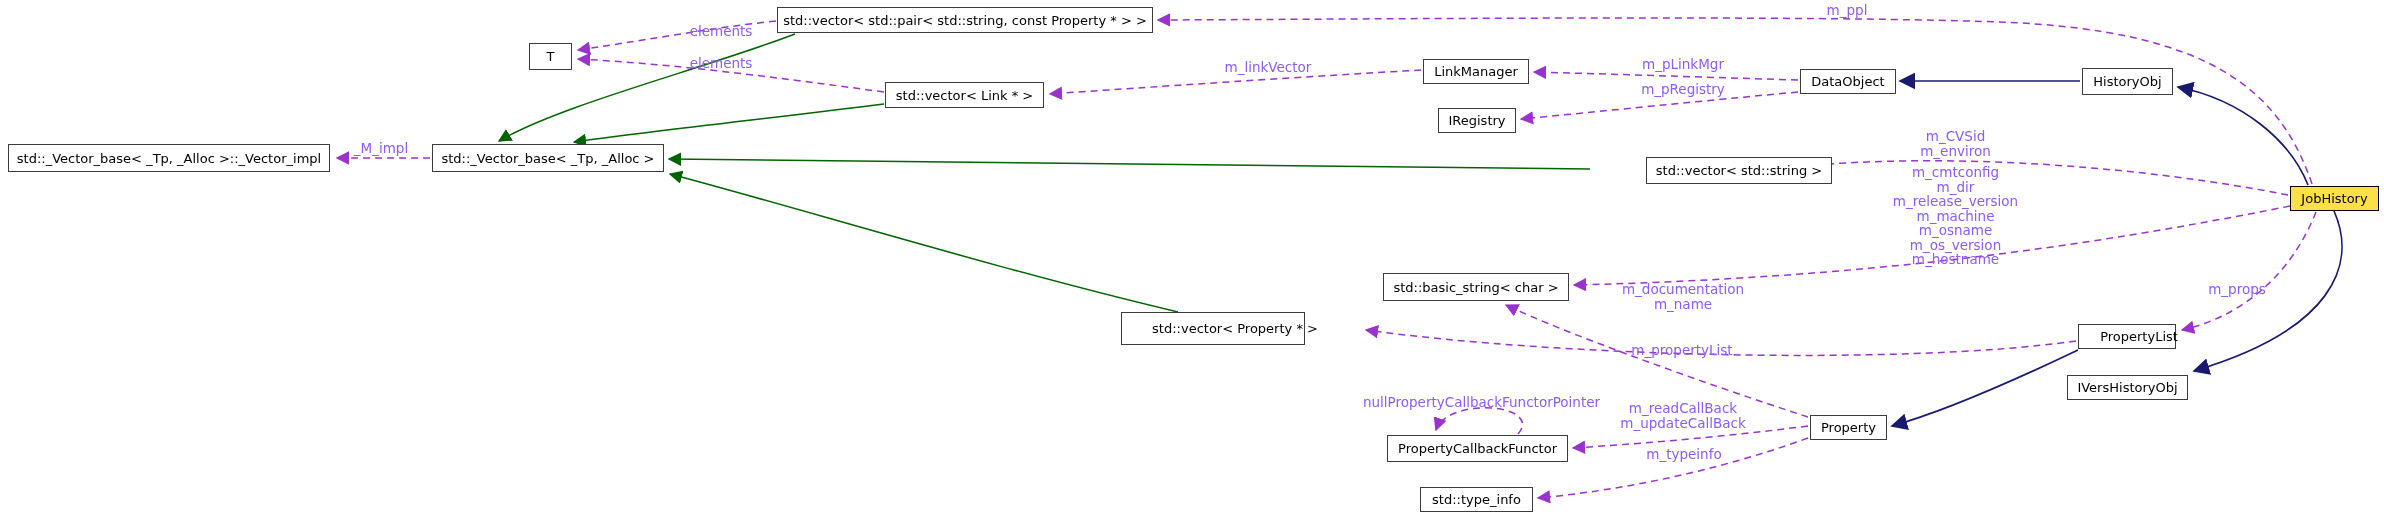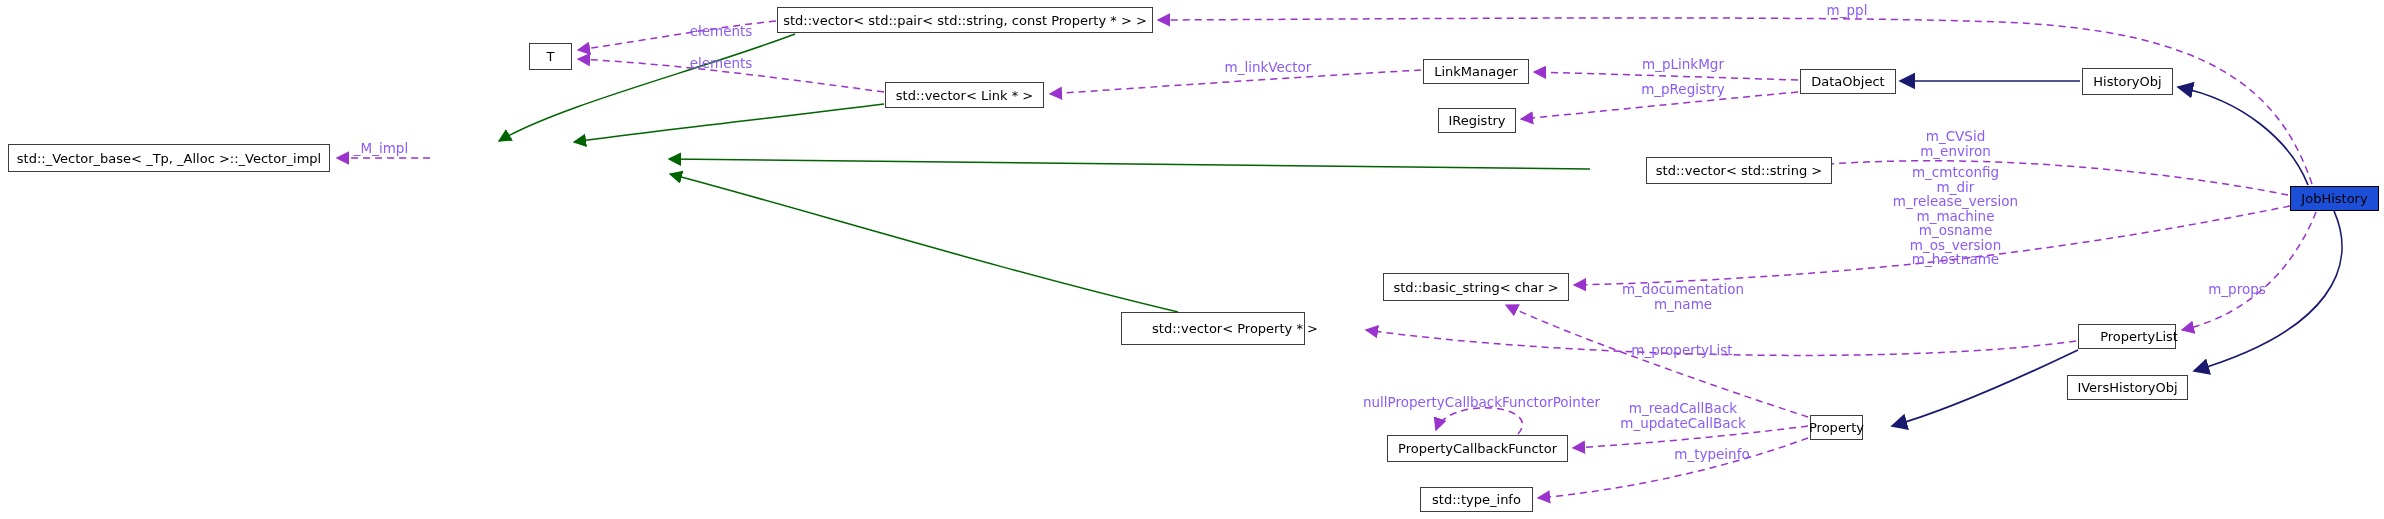--- a/index.html
+++ b/index.html
@@ -2,21 +2,21 @@
 <html><head>
 <meta charset="utf-8">
 <style>
   html,body{margin:0;padding:0;background:#ffffff;}
   .stage{position:relative;width:2384px;height:519px;background:#ffffff;overflow:hidden;
          font-family:"DejaVu Sans","Liberation Sans",sans-serif;}
   .edges{position:absolute;left:0;top:0;width:2384px;height:519px;}
   .node{position:absolute;box-sizing:border-box;background:#ffffff;border:1.5px solid #3c3c3c;
         color:#000;font-size:13px;display:flex;align-items:center;justify-content:center;
         white-space:nowrap;z-index:2;}
-  .node--focus{background:#1d4ed8;border-color:#000;}
+  .node--focus{background:#fde047;border-color:#000;}
   .elabel{position:absolute;color:#8b5cf6;font-size:13.5px;line-height:14.5px;white-space:pre-line;
           text-align:center;z-index:3;}
   .edge-purple{stroke:#9a32cd;stroke-width:1.5;fill:none;stroke-dasharray:7 5;}
   .edge-green {stroke:#006400;stroke-width:1.5;fill:none;}
   .edge-blue  {stroke:#191970;stroke-width:1.7;fill:none;}
 </style>
 </head>
 <body>
 
 <div class="stage">
@@ -62,28 +62,29 @@
   </svg>
 
   <div class="node" style="left:777px;top:7px;width:376px;height:26px;">std::vector&lt; std::pair&lt; std::string, const Property * &gt; &gt;</div>
   <div class="node" style="left:529px;top:43px;width:43px;height:27px;">T</div>
   <div class="node" style="left:885px;top:82px;width:159px;height:26px;">std::vector&lt; Link * &gt;</div>
   <div class="node" style="left:1423px;top:59px;width:106px;height:25px;">LinkManager</div>
   <div class="node" style="left:1438px;top:108px;width:78px;height:25px;">IRegistry</div>
   <div class="node" style="left:1800px;top:69px;width:96px;height:25px;">DataObject</div>
   <div class="node" style="left:2082px;top:68px;width:91px;height:27px;">HistoryObj</div>
   <div class="node" style="left:8px;top:144px;width:322px;height:28px;">std::_Vector_base&lt; _Tp, _Alloc &gt;::_Vector_impl</div>
+  <div class="node" style="left:432px;top:144px;width:232px;height:28px;">std::_Vector_base&lt; _Tp, _Alloc &gt;</div>
   <div class="node" style="left:1646px;top:157px;width:186px;height:27px;">std::vector&lt; std::string &gt;</div>
   <div class="node node--focus" style="left:2290px;top:186px;width:89px;height:25px;">JobHistory</div>
   <div class="node" style="left:1383px;top:273px;width:186px;height:28px;">std::basic_string&lt; char &gt;</div>
   <div class="node" style="left:1121px;top:312px;width:184px;height:33px;padding-left:44px;">std::vector&lt; Property * &gt;</div>
   <div class="node" style="left:2078px;top:324px;width:98px;height:25px;padding-left:24px;">PropertyList</div>
   <div class="node" style="left:2067px;top:375px;width:121px;height:25px;">IVersHistoryObj</div>
   <div class="node" style="left:1387px;top:435px;width:181px;height:27px;">PropertyCallbackFunctor</div>
-  <div class="node" style="left:1810px;top:415px;width:53px;height:25px;">Property</div>
+  <div class="node" style="left:1810px;top:415px;width:77px;height:25px;">Property</div>
   <div class="node" style="left:1420px;top:487px;width:113px;height:25px;">std::type_info</div>
 
   <div class="elabel" style="left:686px;top:24px;width:70px;">elements</div>
   <div class="elabel" style="left:686px;top:56px;width:70px;">elements</div>
   <div class="elabel" style="left:1222px;top:60px;width:92px;">m_linkVector</div>
   <div class="elabel" style="left:1641px;top:57px;width:84px;">m_pLinkMgr</div>
   <div class="elabel" style="left:1641px;top:82px;width:84px;">m_pRegistry</div>
   <div class="elabel" style="left:1823px;top:3px;width:48px;">m_ppl</div>
   <div class="elabel" style="left:350px;top:141px;width:62px;">_M_impl</div>
   <div class="elabel" style="left:1893px;top:129px;width:125px;">m_CVSid
@@ -95,15 +96,15 @@
 m_osname
 m_os_version
 m_hostname</div>
   <div class="elabel" style="left:1620px;top:282px;width:126px;">m_documentation
 m_name</div>
   <div class="elabel" style="left:2206px;top:282px;width:62px;">m_props</div>
   <div class="elabel" style="left:1630px;top:343px;width:104px;">m_propertyList</div>
   <div class="elabel" style="left:1363px;top:395px;width:226px;">nullPropertyCallbackFunctorPointer</div>
   <div class="elabel" style="left:1618px;top:401px;width:130px;">m_readCallBack
 m_updateCallBack</div>
-  <div class="elabel" style="left:1644px;top:447px;width:80px;margin-left:28px;">m_typeinfo</div>
+  <div class="elabel" style="left:1644px;top:447px;width:80px;">m_typeinfo</div>
 
 </div>
 
 </body></html>

